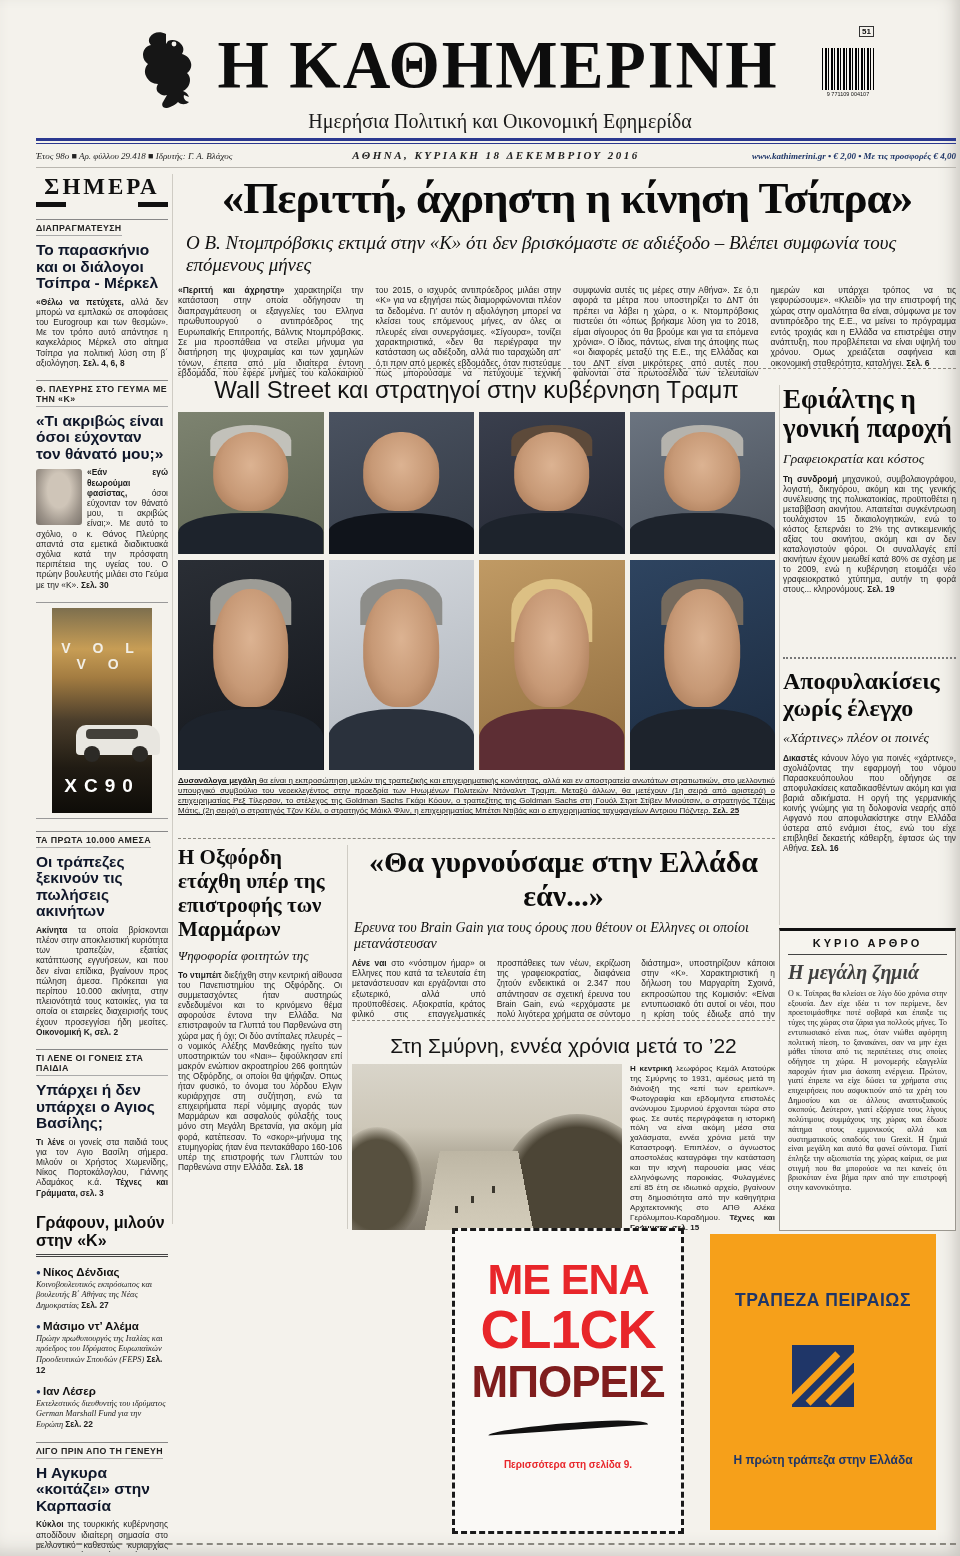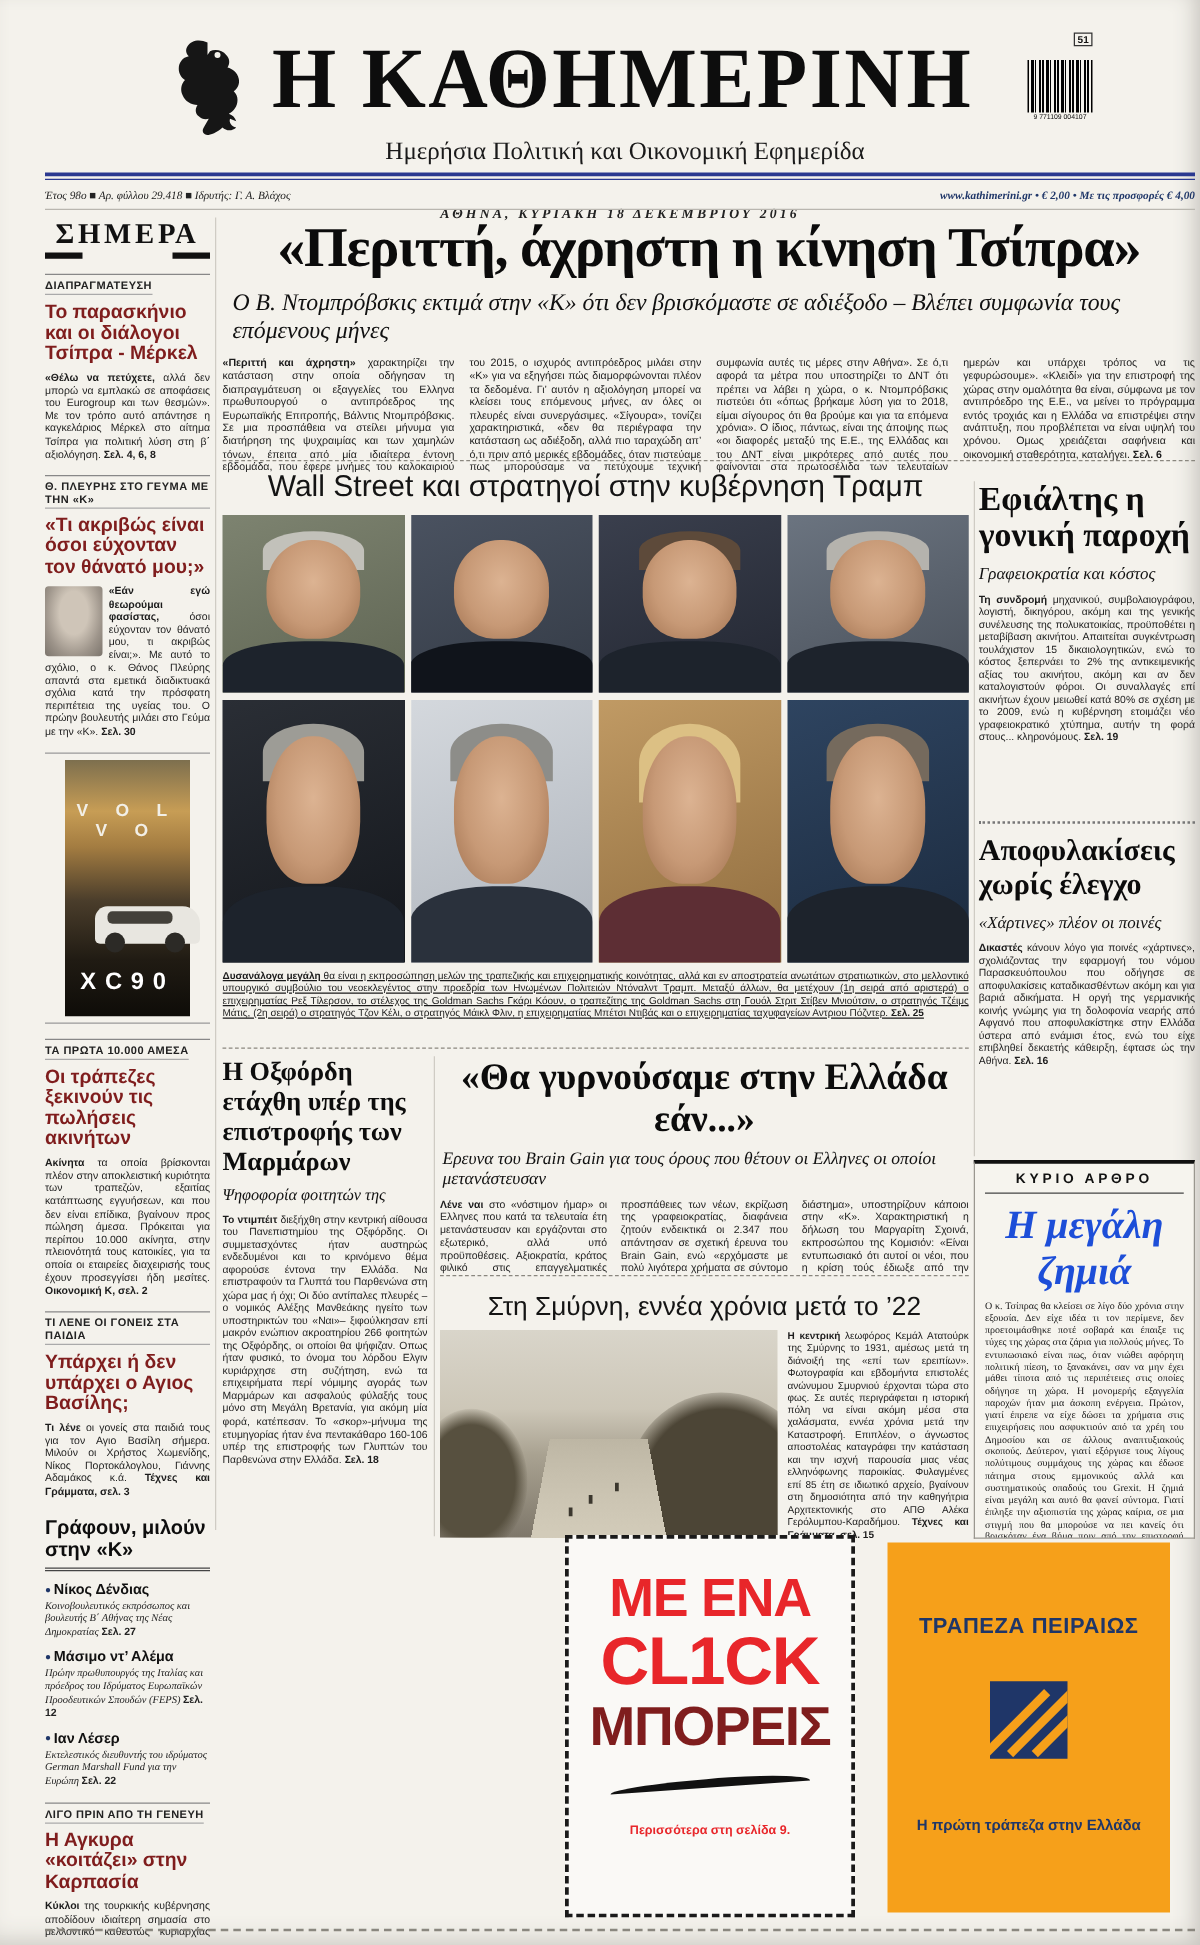--- a/index.html
+++ b/index.html
@@ -18,36 +18,36 @@
   .griffin{left:136px;top:30px;width:60px;height:84px;}
   .barcode-wrap{left:822px;top:26px;width:52px;height:96px;font-size:6px;color:#111;}
   .bc-num{letter-spacing:0;margin-top:1px;text-align:center;font-size:5.5px;}
   .bc-bars{height:42px;margin-top:22px;background:repeating-linear-gradient(90deg,#000 0 1px,transparent 1px 3px,#000 3px 5px,transparent 5px 6px);}
   .bc-ed{position:absolute;right:0;top:0;font-size:8px;font-weight:bold;border:1px solid #333;padding:0 2px;}
   .rule-navy-thick{left:36px;top:138px;width:920px;height:3px;background:#2b3990;}
   .rule-navy-thin{left:36px;top:143px;width:920px;height:1px;background:#2b3990;}
   .dateline{left:36px;top:148px;width:920px;height:16px;font-size:9px;color:#222;}
   .dl-left{position:absolute;left:0;top:3px;font-style:italic;}
   .dl-center{position:absolute;left:0;right:0;top:1px;text-align:center;font-weight:bold;font-style:italic;
-             letter-spacing:2.5px;font-size:11px;margin-top:16px;}
+             letter-spacing:2.5px;font-size:11px;}
   .dl-right{position:absolute;right:0;top:3px;font-style:italic;font-weight:bold;color:#1f3668;}
   .rule-gray{left:36px;top:167px;width:920px;height:1px;background:#b9b6af;}
 
   
   .vr{background:#cfccc4;width:1px;}
 
   
   .sidebar{left:36px;top:174px;width:132px;height:1378px;}
   .today{font-size:23px;letter-spacing:3px;text-align:center;font-weight:bold;color:#111;}
   .today-bars{display:flex;justify-content:space-between;margin-top:2px;}
   .today-bars span{display:block;width:30px;height:5px;background:#111;}
   .kicker{border-top:1px solid #888;padding-top:3px;margin-top:12px;font-size:8.8px;font-weight:bold;
           letter-spacing:.4px;color:#222;}
   .kicker span{display:inline-block;border-bottom:1px solid #aaa;padding-bottom:2px;}
-  .sb-h{font-size:15.5px;line-height:16.5px;font-weight:bold;color:#7f1d1d;margin:6px 0 5px;}
+  .sb-h{font-size:15.5px;line-height:16.5px;font-weight:bold;color:#0f172a;margin:6px 0 5px;}
   .sb-body{font-size:8.4px;line-height:10.2px;color:#1c1c1c;}
   .lead-b{font-weight:bold;}
   .pageref{font-weight:bold;}
   .portrait{float:left;width:46px;height:56px;margin:2px 5px 2px 0;border-radius:3px;
             background:radial-gradient(ellipse at 50% 38%,#cfc5b8 0 35%,#9d948a 70%,#7b746c 100%);}
   .volvo{margin:12px 0;border-top:1px solid #999;border-bottom:1px solid #999;padding:5px 16px;}
   .volvo-in{position:relative;height:205px;background:
      linear-gradient(180deg,#7d6f4e 0%,#c79d55 20%,#a37c41 34%,#4a3d2b 55%,#201b13 78%,#0e0c08 100%);}
   .volvo-brand{position:absolute;left:0;right:0;top:32px;text-align:center;color:#f2efe7;font-size:14px;
                font-weight:bold;letter-spacing:9px;}
@@ -121,21 +121,21 @@
   .rc-a1{left:783px;top:385px;width:173px;height:272px;border-bottom:2px dotted #777;}
   .rc-h{font-weight:bold;font-size:27px;line-height:29px;color:#0c0c0c;}
   .rc-sub{font-style:italic;font-size:13.5px;margin:8px 0 7px;color:#111;}
   .rc-body{font-size:8.3px;line-height:10px;color:#1c1c1c;}
   .rc-a2{left:783px;top:668px;width:173px;height:252px;}
   .rc-h2{font-weight:bold;font-size:24px;line-height:27px;color:#0c0c0c;}
   .editorial{left:779px;top:928px;width:177px;height:303px;border:1px solid #9a978f;border-top:3px solid #111;
              padding:6px 8px;box-sizing:border-box;background:#f6f4ee;}
   .ed-k{text-align:center;font-size:11px;font-weight:bold;letter-spacing:3px;color:#111;
         border-bottom:1px solid #444;padding-bottom:5px;}
-  .ed-h{font-style:italic;font-weight:bold;font-size:32px;text-align:center;margin:6px 0 5px;color:#1d4ed8;}
+  .ed-h{font-style:italic;font-weight:bold;font-size:20px;margin:6px 0 5px;color:#404040;}
   .ed-body{font-size:8px;line-height:9.7px;color:#161616;}
 
   
   .ad-lilalo{left:190px;top:1232px;width:230px;height:298px;position:absolute;background:#0b0908;overflow:hidden;}
   .ll-panel{position:absolute;right:0;top:0;width:56%;height:30%;background:#f4f3f0;}
   .ll-glyph{position:absolute;right:34%;top:9px;width:16px;height:12px;border:2px solid #222;border-left:none;border-bottom:none;}
   .ll-glyph:after{content:"";position:absolute;left:-8px;bottom:-6px;width:12px;height:8px;border:2px solid #222;border-right:none;border-top:none;}
   .ll-brand{position:absolute;right:4%;top:34px;width:52%;text-align:center;font-size:13px;letter-spacing:3px;color:#111;font-weight:bold;}
   .ll-jewels{position:absolute;right:4%;top:54px;width:52%;text-align:center;font-size:5px;letter-spacing:4px;color:#555;}
   .ll-face{position:absolute;left:14px;top:36px;width:84px;height:116px;border-radius:48%;

